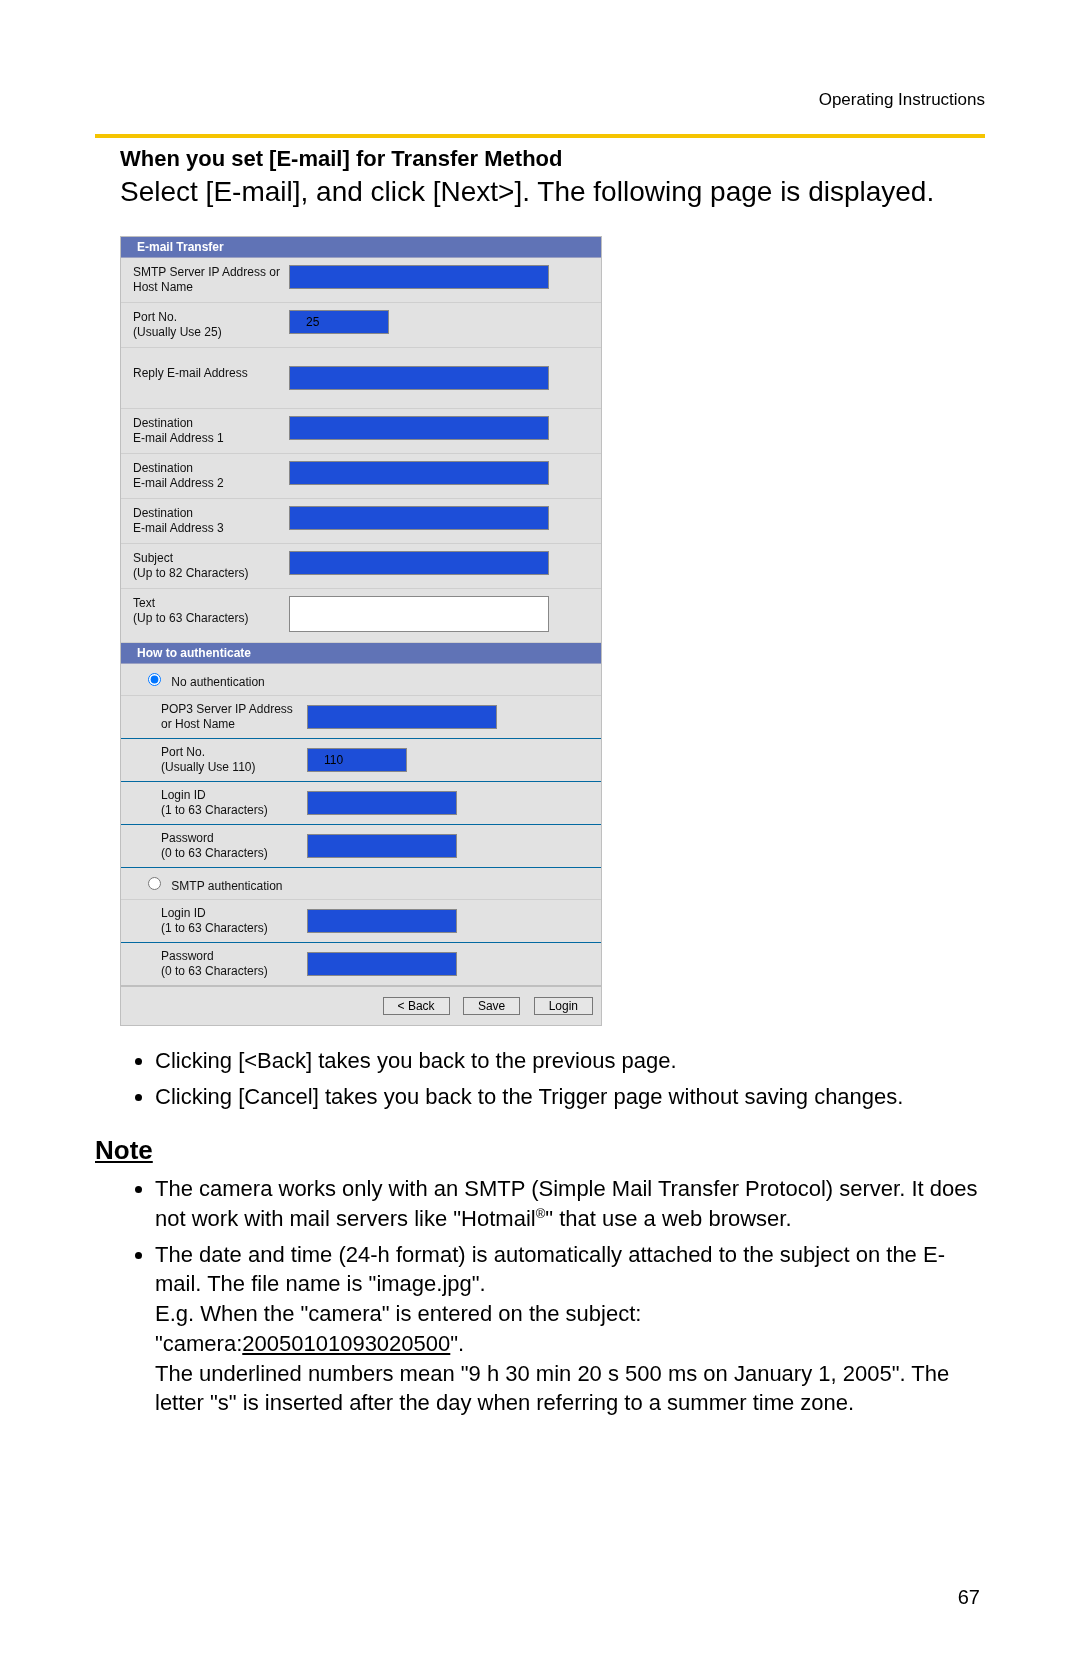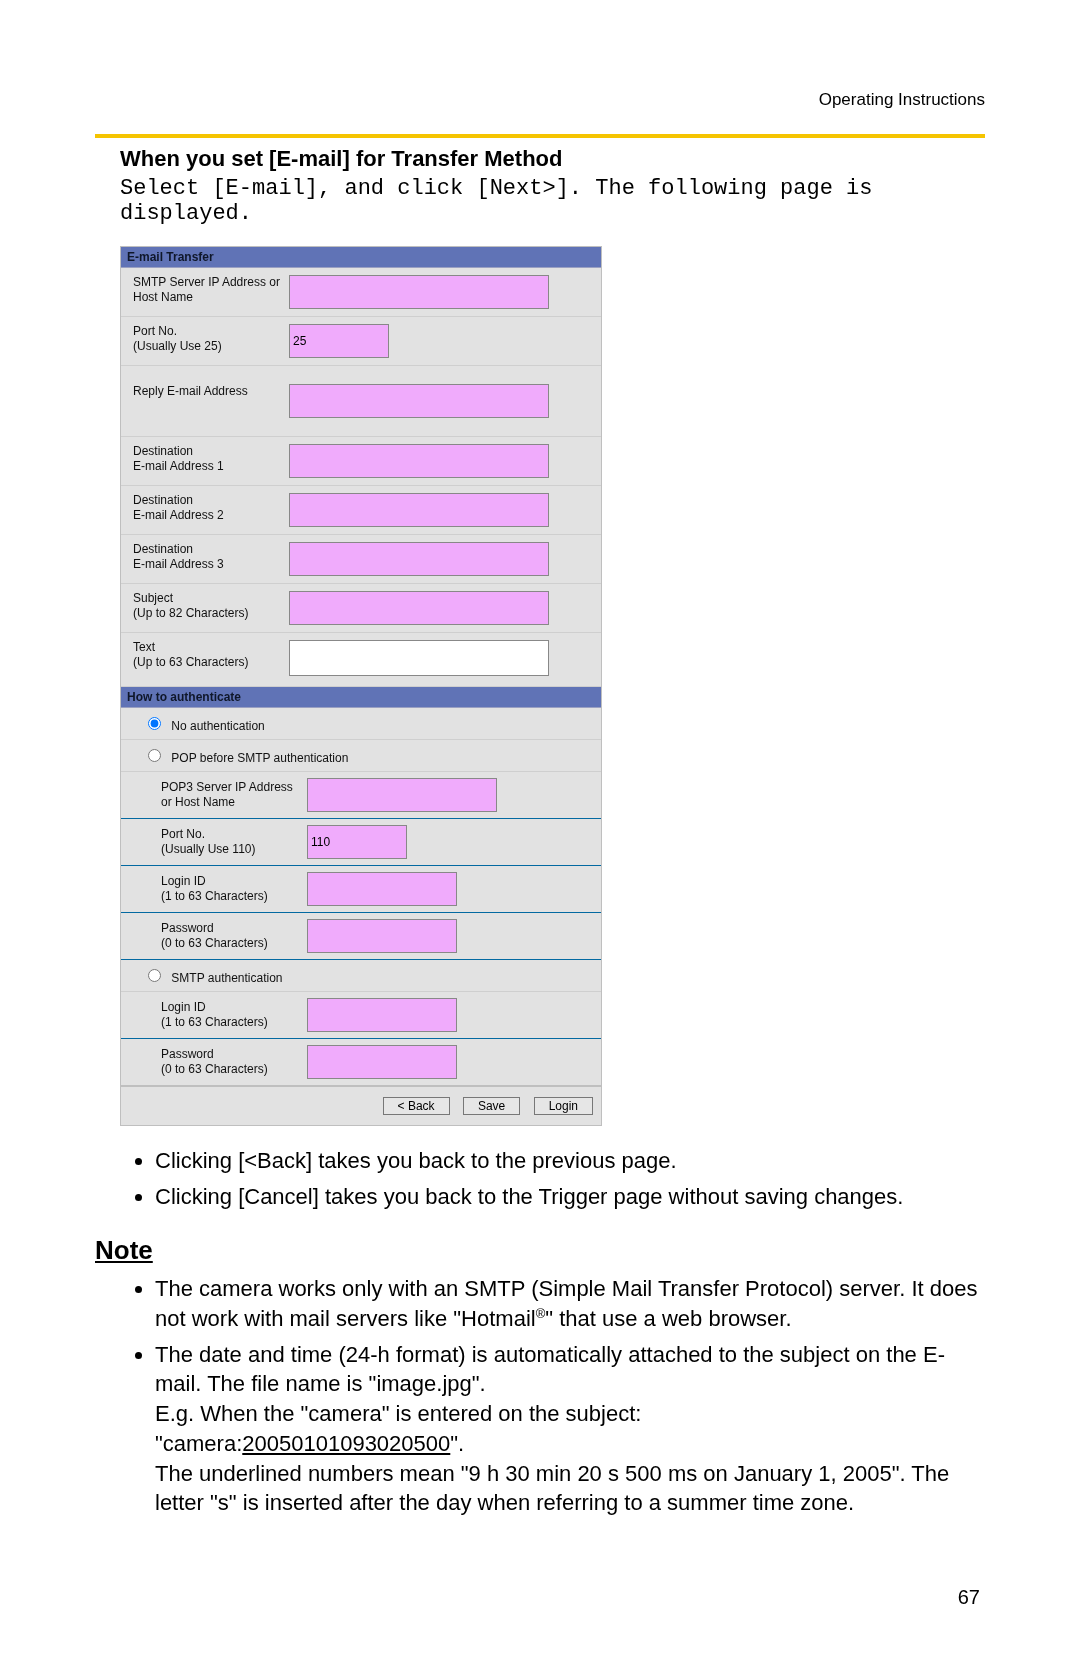--- a/index.html
+++ b/index.html
@@ -26,63 +26,62 @@
     font-size: 17px;
     margin-bottom: 24px;
   }
   .heading {
     font-weight: bold;
     font-size: 22px;
     margin-bottom: 4px;
     margin-left: 25px;
   }
   .intro {
-    font-size: 22px;
+    font-size: 28px;
     margin-left: 25px;
-    margin-bottom: 20px;
-    font-family: Liberation Mono, monospace;
+    margin-bottom: 28px;
   }
   
   .panel {
     margin-left: 25px;
     width: 480px;
     background: #e2e2e2;
     border: 1px solid #bfbfbf;
     font-family: Tahoma, Verdana, sans-serif;
     font-size: 12px;
     color: #111;
   }
   .section-bar {
     background: #6073b6;
-    color: #0f172a;
+    color: #ffffff;
     font-weight: bold;
-    padding: 3px 6px;
+    padding: 3px 16px;
     border-bottom: 1px solid #9aa0c2;
   }
   .row {
     display: flex;
     align-items: flex-start;
     padding: 7px 0 7px 12px;
     border-bottom: 1px solid #cfcfcf;
   }
   .row .lbl {
     width: 150px;
     padding-right: 6px;
     line-height: 1.25;
   }
   .row .val {
     flex: 1;
   }
   .txt-input {
     font-family: Tahoma, Verdana, sans-serif;
     font-size: 12px;
-    height: 34px;
+    height: 24px;
     border: 1px solid #888;
-    background: #f0abfc;
-    padding: 0 3px;
+    background: #1d4ed8;
+    padding: 0 16px;
     box-sizing: border-box;
   }
   .txt-wide { width: 260px; }
   .txt-sm { width: 100px; }
   .txtarea {
     font-family: Tahoma, Verdana, sans-serif;
     font-size: 12px;
     border: 1px solid #888;
     background: #fff;
     width: 260px;
@@ -193,24 +192,20 @@
       <div class="lbl" style="white-space:pre-line">Text
 (Up to 63 Characters)</div>
       <div class="val"><textarea class="txtarea" style=""></textarea></div>
     </div>
 
     <div class="section-bar">How to authenticate</div>
 
     <div class="radio-row">
       <input type="radio" name="auth" checked="" style="">
       <label>No authentication</label>
-    </div>
-    <div class="radio-row">
-      <input type="radio" name="auth" style="">
-      <label>POP before SMTP authentication</label>
     </div>
     <div class="indent-row">
       <div class="lbl">POP3 Server IP Address or Host Name</div>
       <div><input class="txt-input" style="width: 190px;"></div>
     </div>
     <div class="indent-row">
       <div class="lbl" style="white-space:pre-line">Port No.
 (Usually Use 110)</div>
       <div><input class="txt-input txt-sm" value="110" style=""></div>
     </div>

